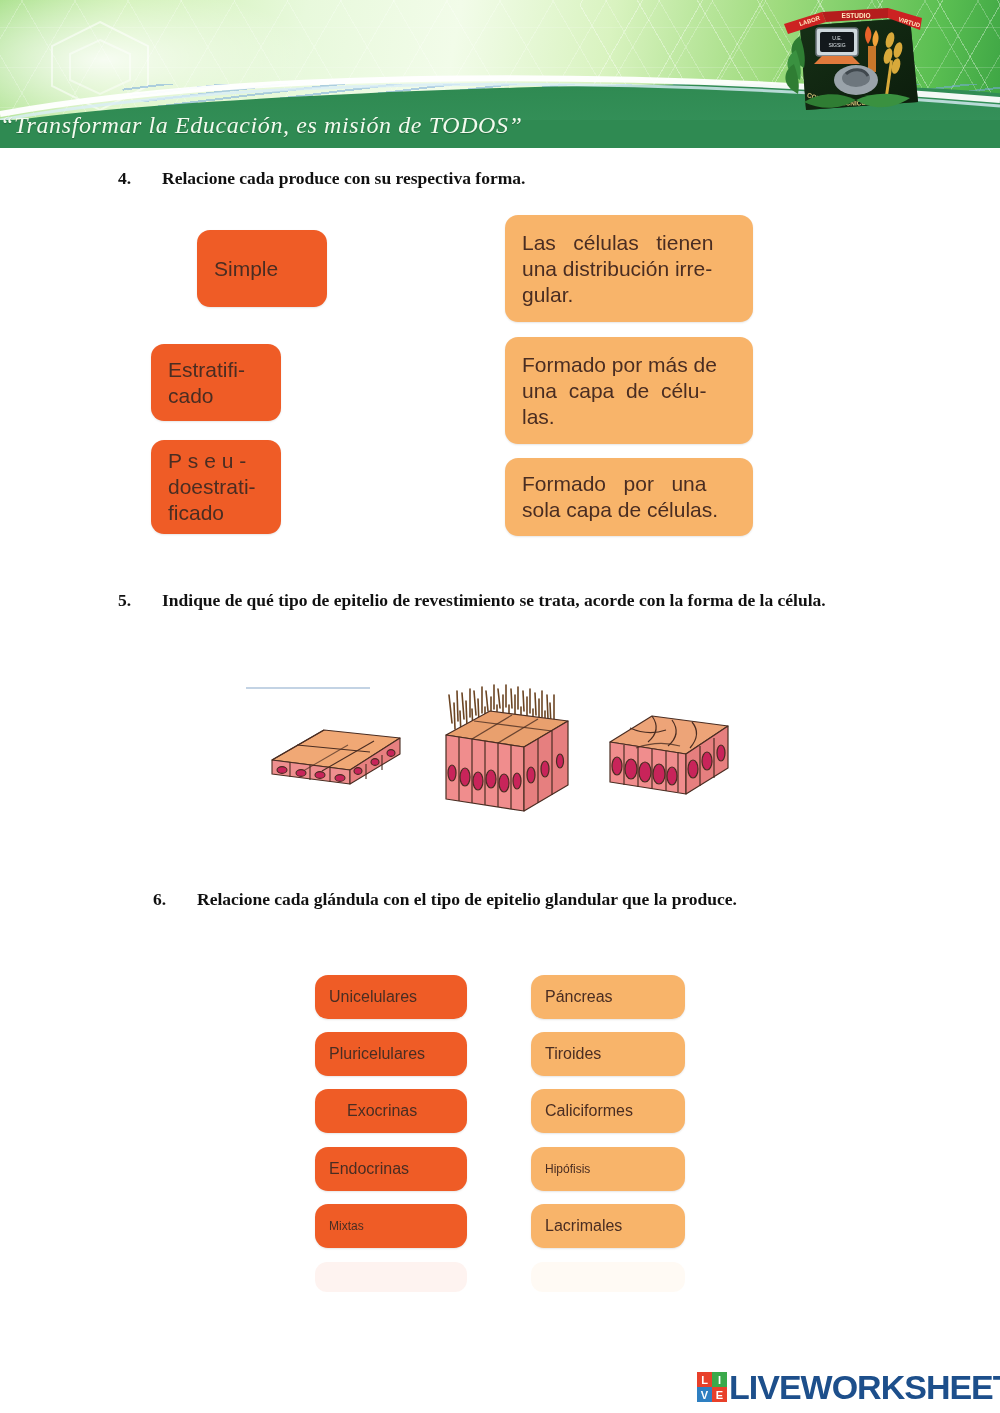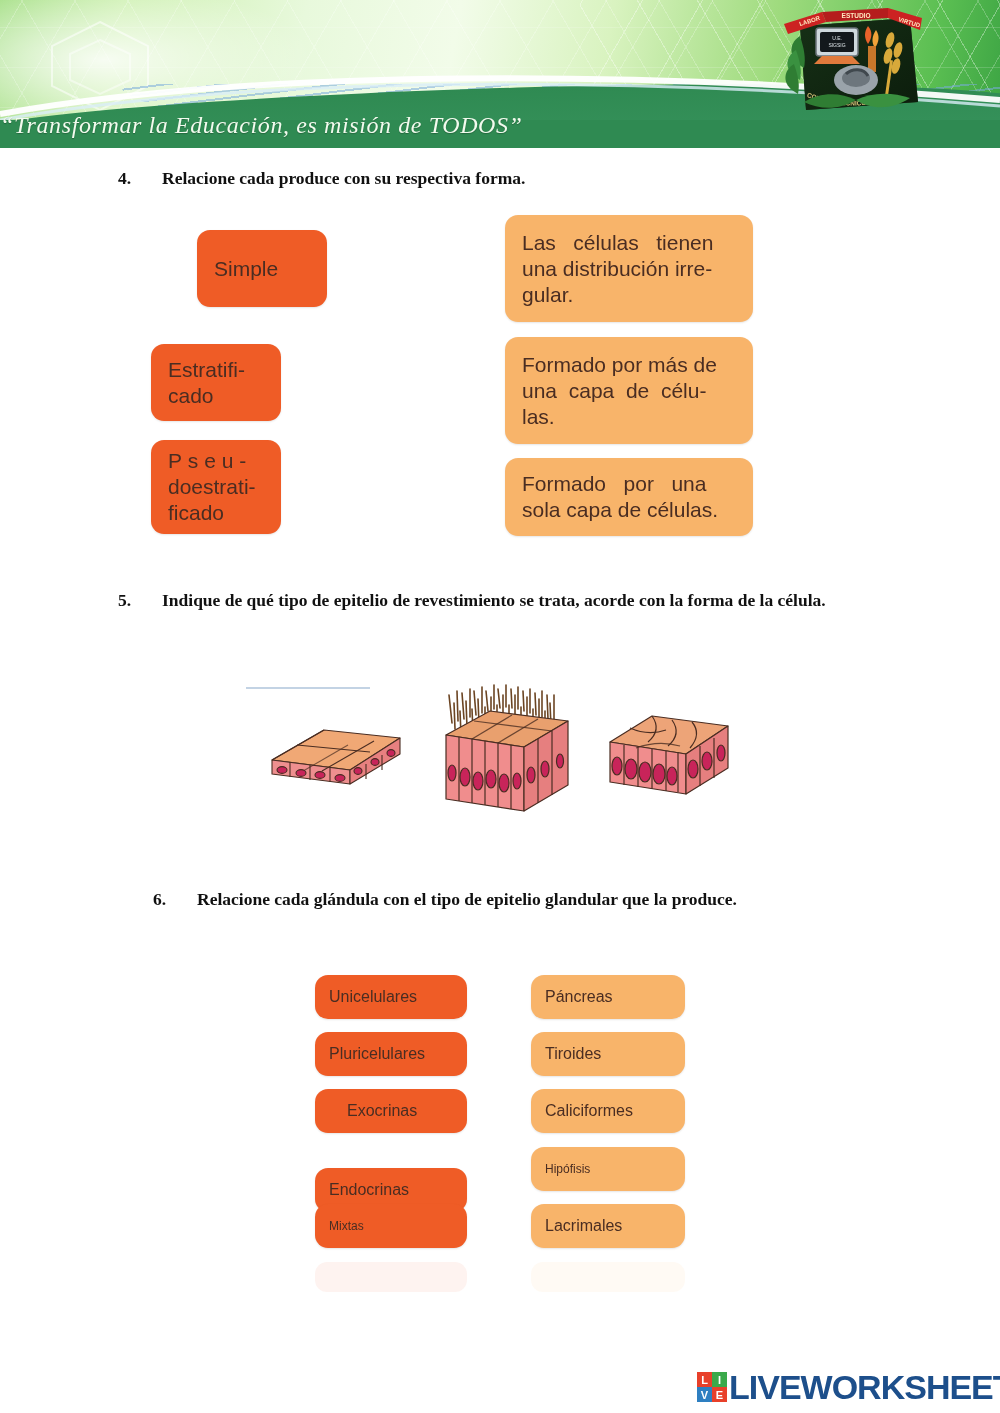--- a/index.html
+++ b/index.html
@@ -394,21 +394,21 @@
 
   <div class="box box-dark" style="left:315px;top:975px;width:152px;height:44px;padding:0 14px;font-size:16px;">
     <span class="tx">Unicelulares</span>
   </div>
   <div class="box box-dark" style="left:315px;top:1032px;width:152px;height:44px;padding:0 14px;font-size:16px;">
     <span class="tx">Pluricelulares</span>
   </div>
   <div class="box box-dark" style="left:315px;top:1089px;width:152px;height:44px;padding:0 32px;font-size:16px;">
     <span class="tx">Exocrinas</span>
   </div>
-  <div class="box box-dark" style="left:315px;top:1147px;width:152px;height:44px;padding:0 14px;font-size:16px;margin-top:21px;">
+  <div class="box box-dark" style="left:315px;top:1147px;width:152px;height:44px;padding:0 14px;font-size:16px;">
     <span class="tx">Endocrinas</span>
   </div>
   <div class="box box-dark" style="left:315px;top:1204px;width:152px;height:44px;padding:0 14px;font-size:12px;">
     <span class="tx">Mixtas</span>
   </div>
 
   <div class="box box-light" style="left:531px;top:975px;width:154px;height:44px;padding:0 14px;font-size:16px;">
     <span class="tx">Páncreas</span>
   </div>
   <div class="box box-light" style="left:531px;top:1032px;width:154px;height:44px;padding:0 14px;font-size:16px;">

